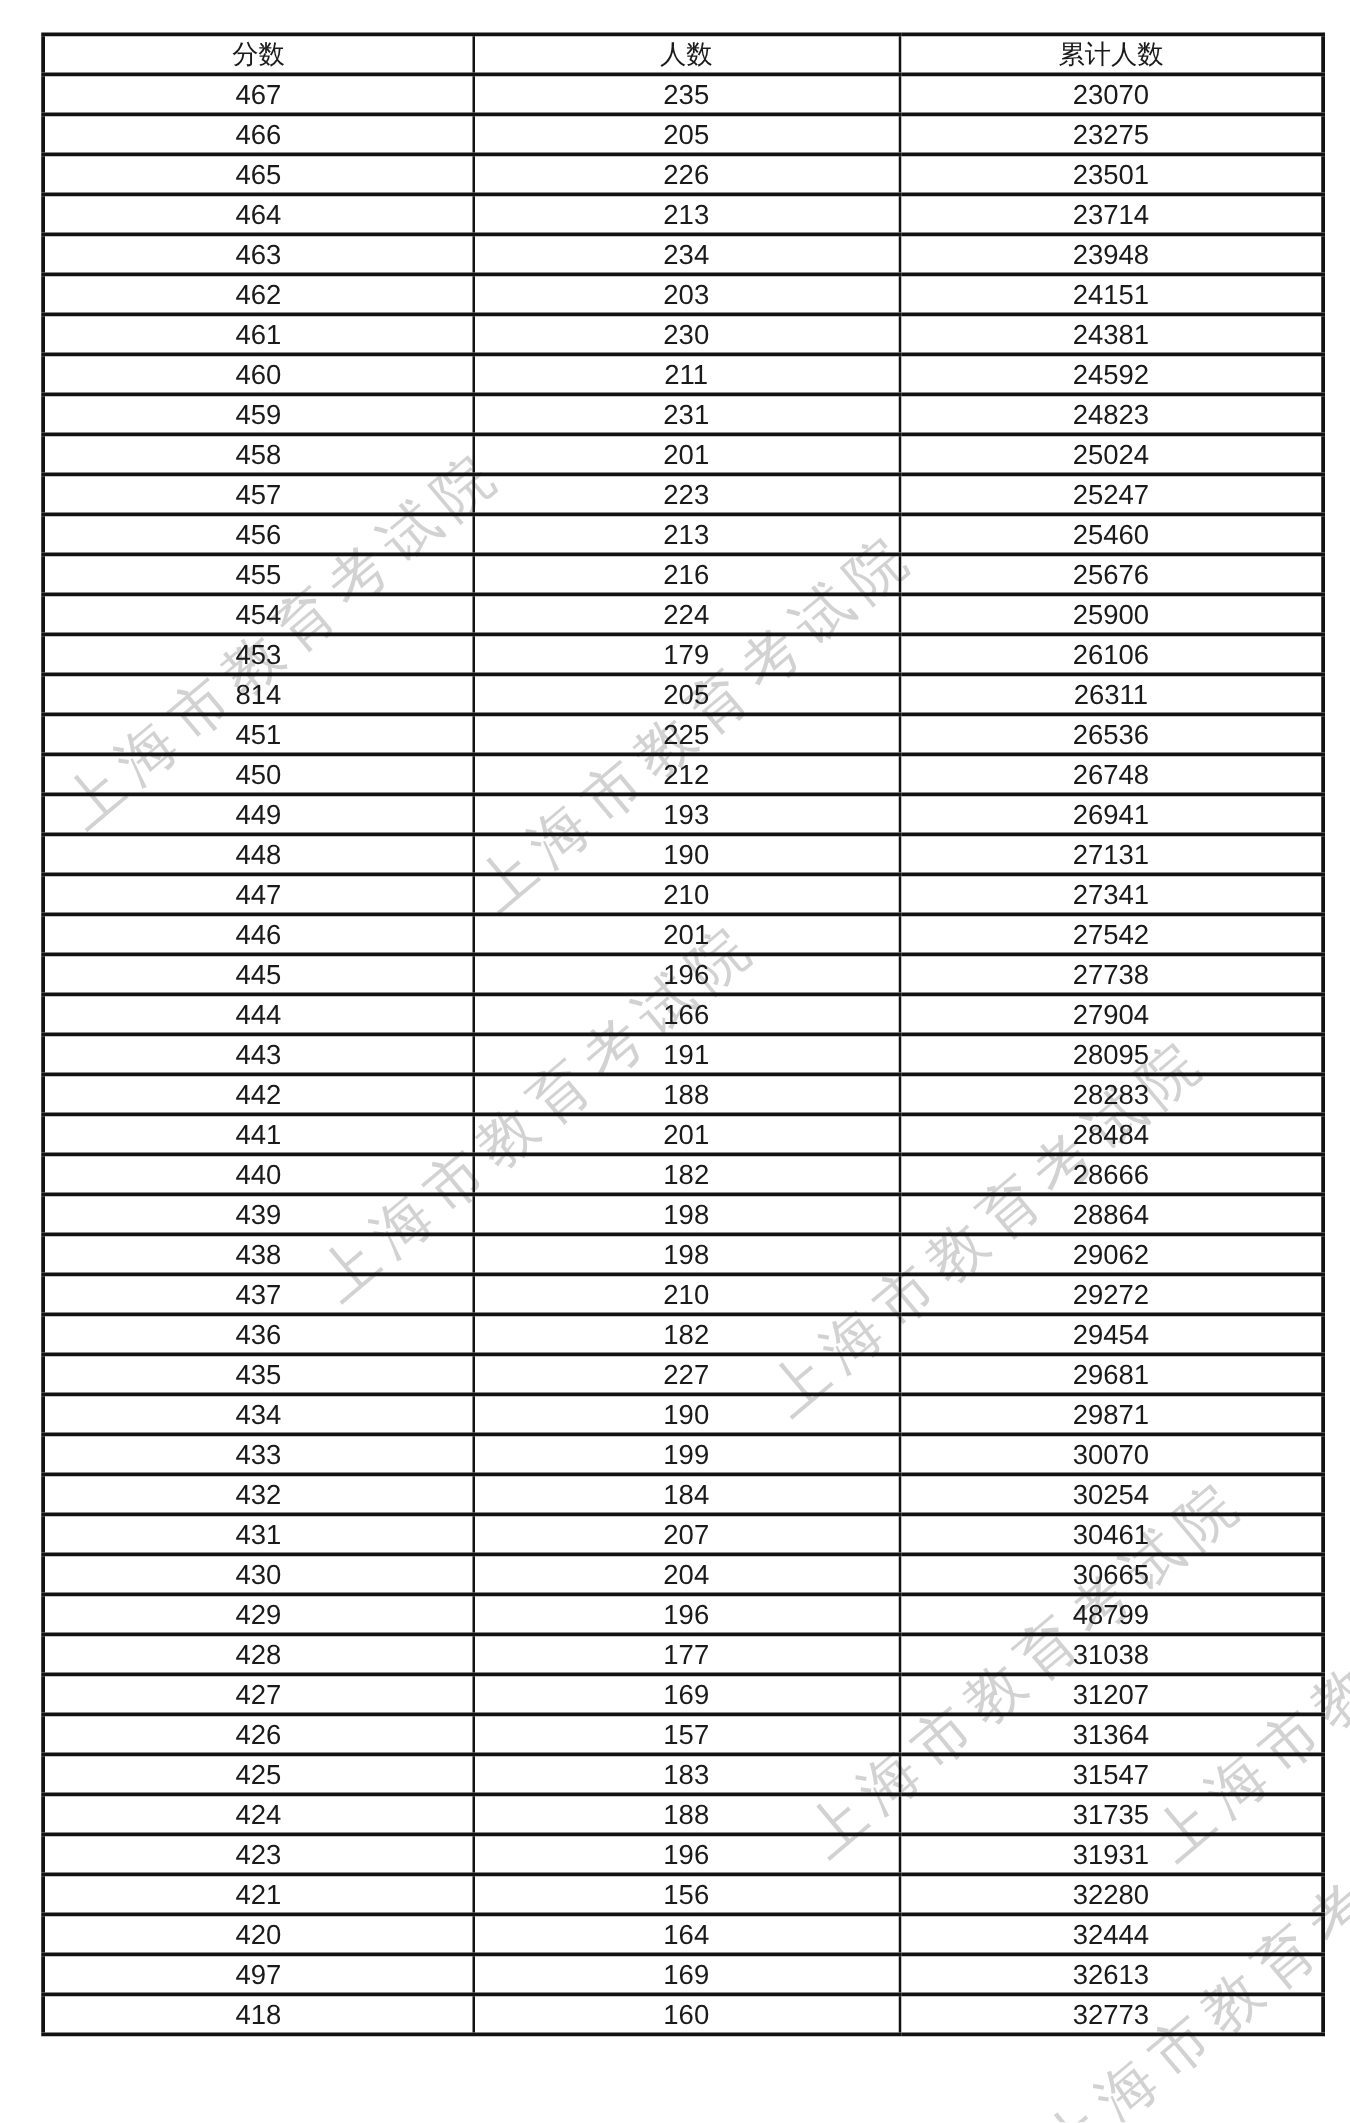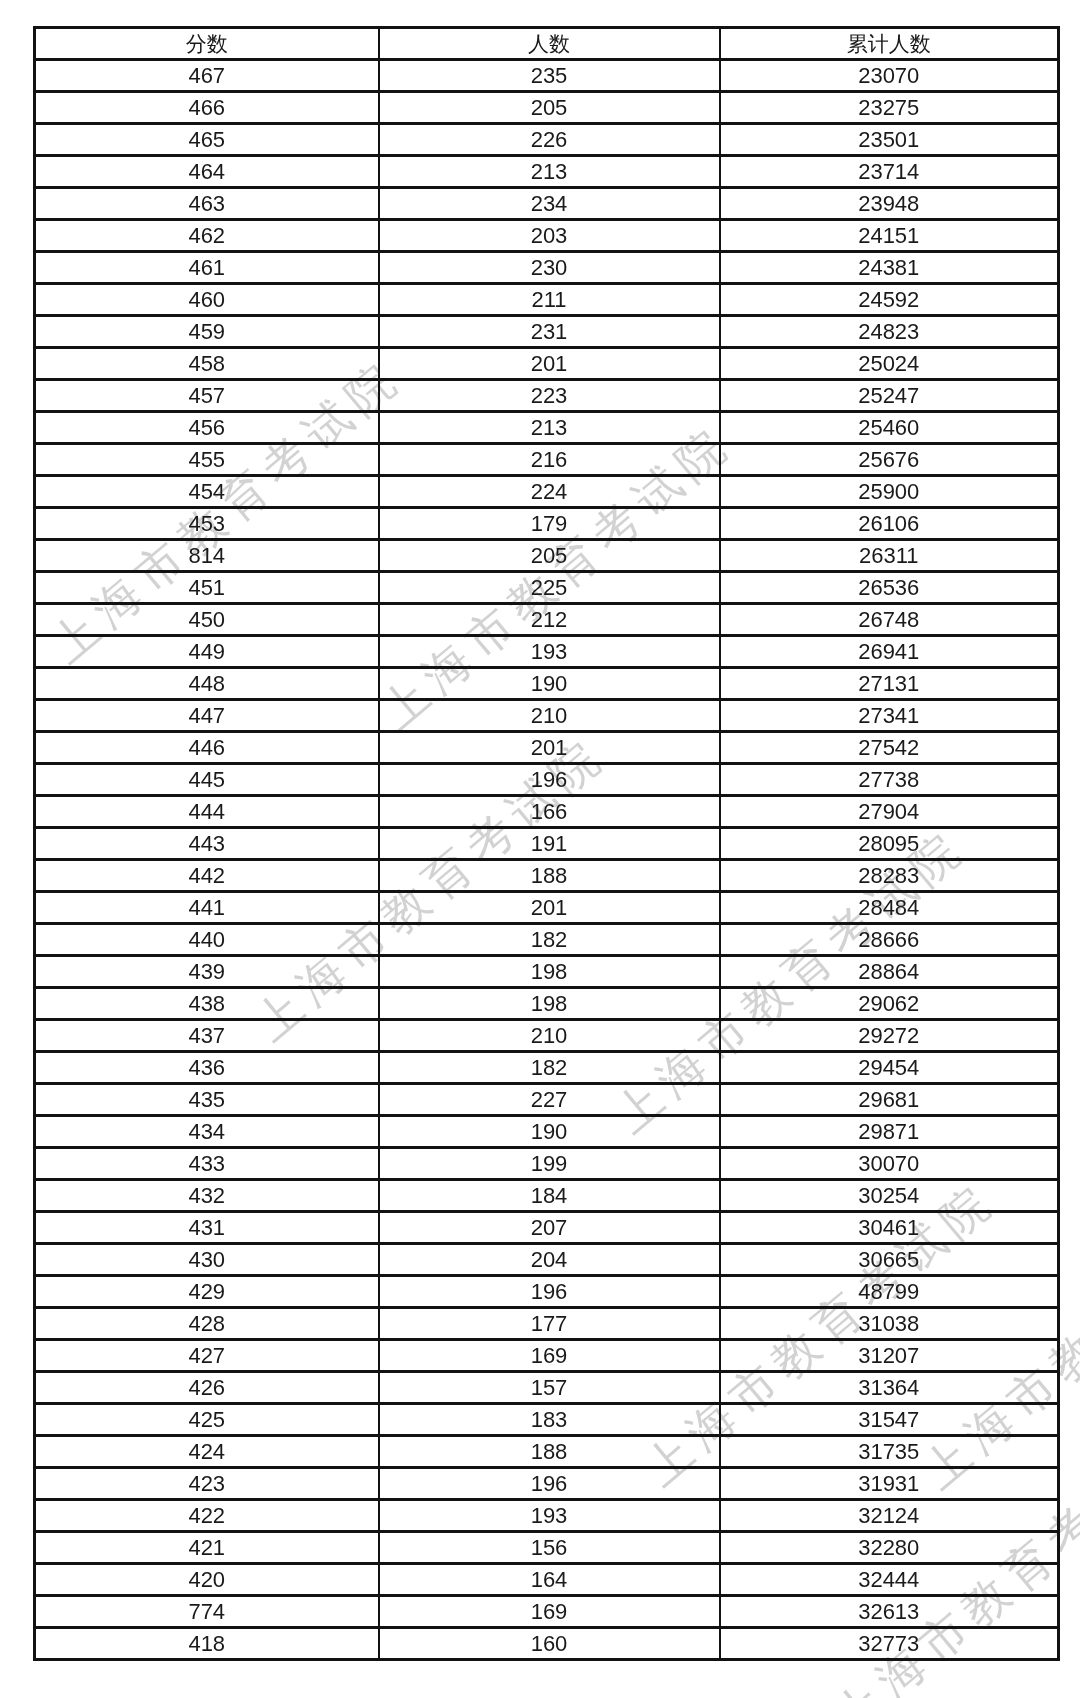--- a/index.html
+++ b/index.html
@@ -303,36 +303,31 @@
           <td>424</td>
           <td>188</td>
           <td>31735</td>
         </tr>
         <tr>
           <td>423</td>
           <td>196</td>
           <td>31931</td>
         </tr>
         <tr>
-          <td>422</td>
-          <td>193</td>
-          <td>32124</td>
-        </tr>
-        <tr>
           <td>421</td>
           <td>156</td>
           <td>32280</td>
         </tr>
         <tr>
           <td>420</td>
           <td>164</td>
           <td>32444</td>
         </tr>
         <tr>
-          <td>774</td>
+          <td>497</td>
           <td>169</td>
           <td>32613</td>
         </tr>
         <tr>
           <td>418</td>
           <td>160</td>
           <td>32773</td>
         </tr>
       </tbody>
   </table>

